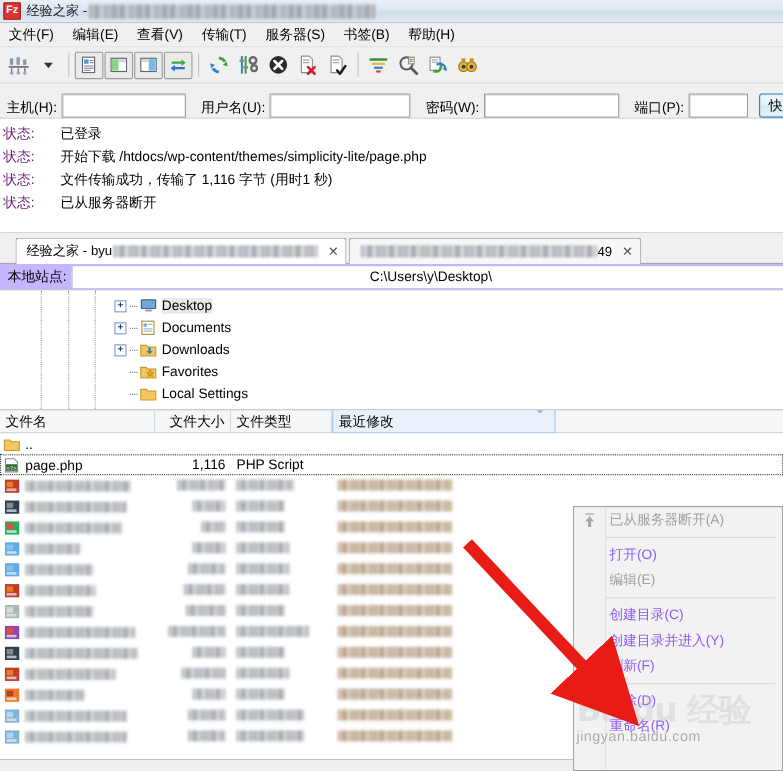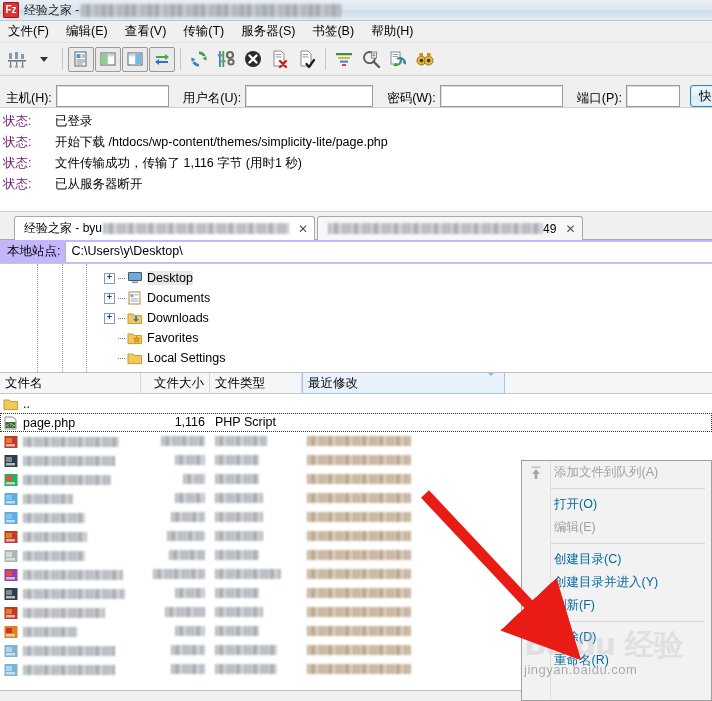--- a/index.html
+++ b/index.html
@@ -100,21 +100,21 @@
   .blur-tab.t2{width:215px;}
 
   
   .sitebar{
     height:23px;display:flex;align-items:center;background:#c4b5fd;
     border-bottom:1px solid #c8c8c8;
   }
   .sitebar-label{padding:0 5px 0 7px;font-size:12.5px;white-space:nowrap;}
   .sitebar-path{
     flex:1;height:20px;line-height:19px;background:#fff;border-left:1px solid #b5b5b5;
-    padding-left:5px;font-size:12.5px;
+    padding-left:5px;font-size:12.5px;text-align:center;
   }
 
   
   .treepane{
     height:104px;background:#fff;border-bottom:1px solid #c0c0c0;
     position:relative;overflow:hidden;padding-top:4px;
   }
   .tree-row{height:20px;display:flex;align-items:center;padding-left:104px;font-size:12.5px;}
   .tree-plus{
     width:9px;height:9px;border:1px solid #7a9cc6;background:#fff;color:#13387e;
@@ -167,21 +167,21 @@
   
   .ctxmenu{
     position:absolute;left:521px;top:460px;width:191px;height:241px;
     background:#f2f2f2;border:1px solid #a0a0a0;box-sizing:border-box;
     box-shadow:2px 2px 3px rgba(0,0,0,.18);
   }
   .ctx-gutter{position:absolute;left:0;top:0;bottom:0;width:28px;background:#f2f2f2;}
   .ctx-sep-v{position:absolute;left:28px;top:0;bottom:0;width:1px;background:#e0e0e0;}
   .ctx-item{
     height:23px;display:flex;align-items:center;padding-left:32px;
-    font-size:12.5px;color:#0369a1;position:relative;white-space:nowrap;
+    font-size:12.5px;color:#8b5cf6;position:relative;white-space:nowrap;
   }
   .ctx-item.disabled{color:#a0a0a0;}
   .ctx-sep{height:1px;background:#d7d7d7;margin:4px 6px 4px 8px;}
   .ctx-ic{position:absolute;left:6px;top:4px;width:16px;height:16px;}
 
   
   .arrow{position:absolute;left:0;top:0;pointer-events:none;}
   .watermark{position:absolute;left:524px;top:625px;pointer-events:none;opacity:.30;}
   .wm-text{
     font-family:"DejaVu Sans",sans-serif;font-weight:bold;font-size:30px;color:#b9b9b9;
@@ -663,21 +663,21 @@
 
   <div class="ctxmenu">
     <div class="ctx-gutter"></div>
     <div class="ctx-sep-v"></div>
 
     <div class="ctx-item disabled">
       <svg class="ctx-ic" viewBox="0 0 16 16">
         <path d="M8 4 l4 5 h-2.6 v5 h-2.8 v-5 h-2.6 z" fill="#a8a8a8"></path>
         <rect x="4" y="1.5" width="8" height="1.6" fill="#bdbdbd"></rect>
       </svg>
-      <span>添加文件到队列(A)</span>
+      <span>已从服务器断开(A)</span>
     </div>
 
     <div class="ctx-sep"></div>
 
     <div class="ctx-item">
       <span>打开(O)</span>
     </div>
     <div class="ctx-item disabled">
       <span>编辑(E)</span>
     </div>

